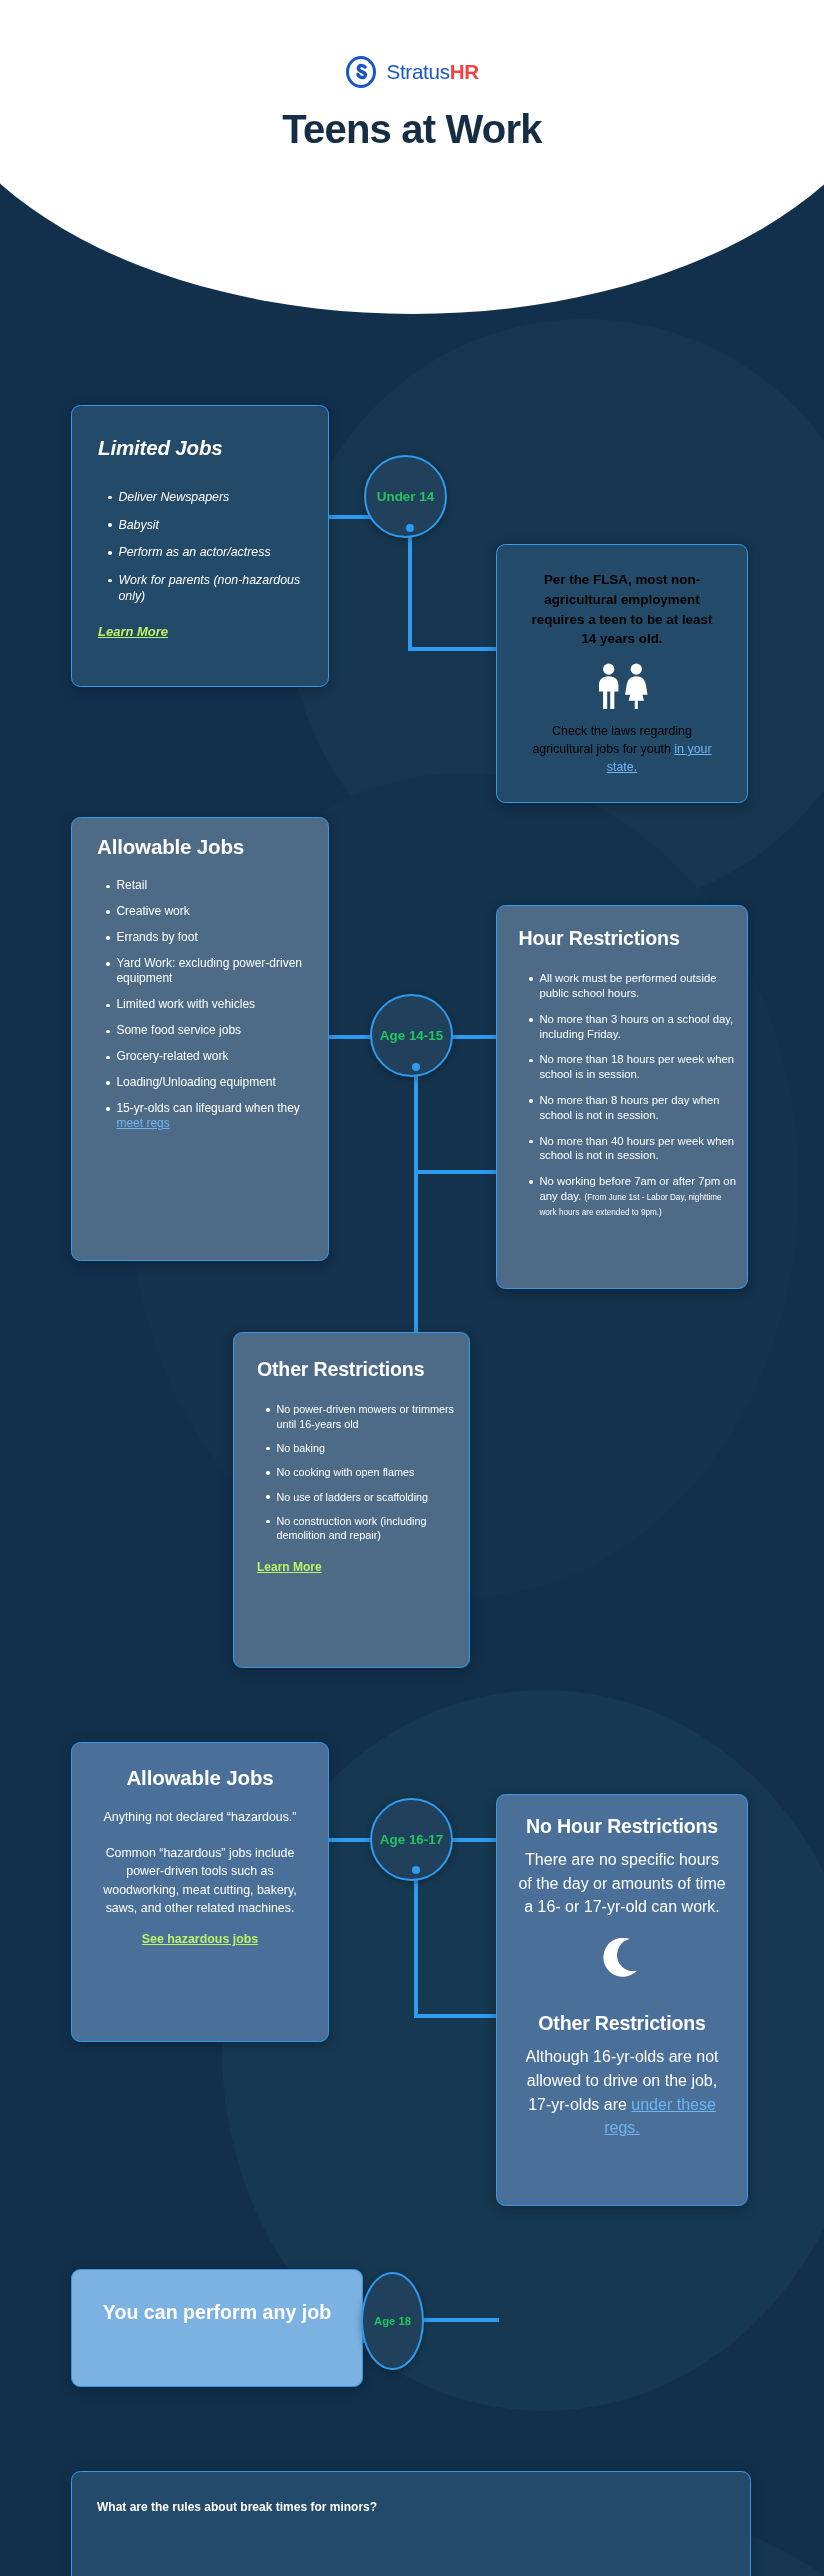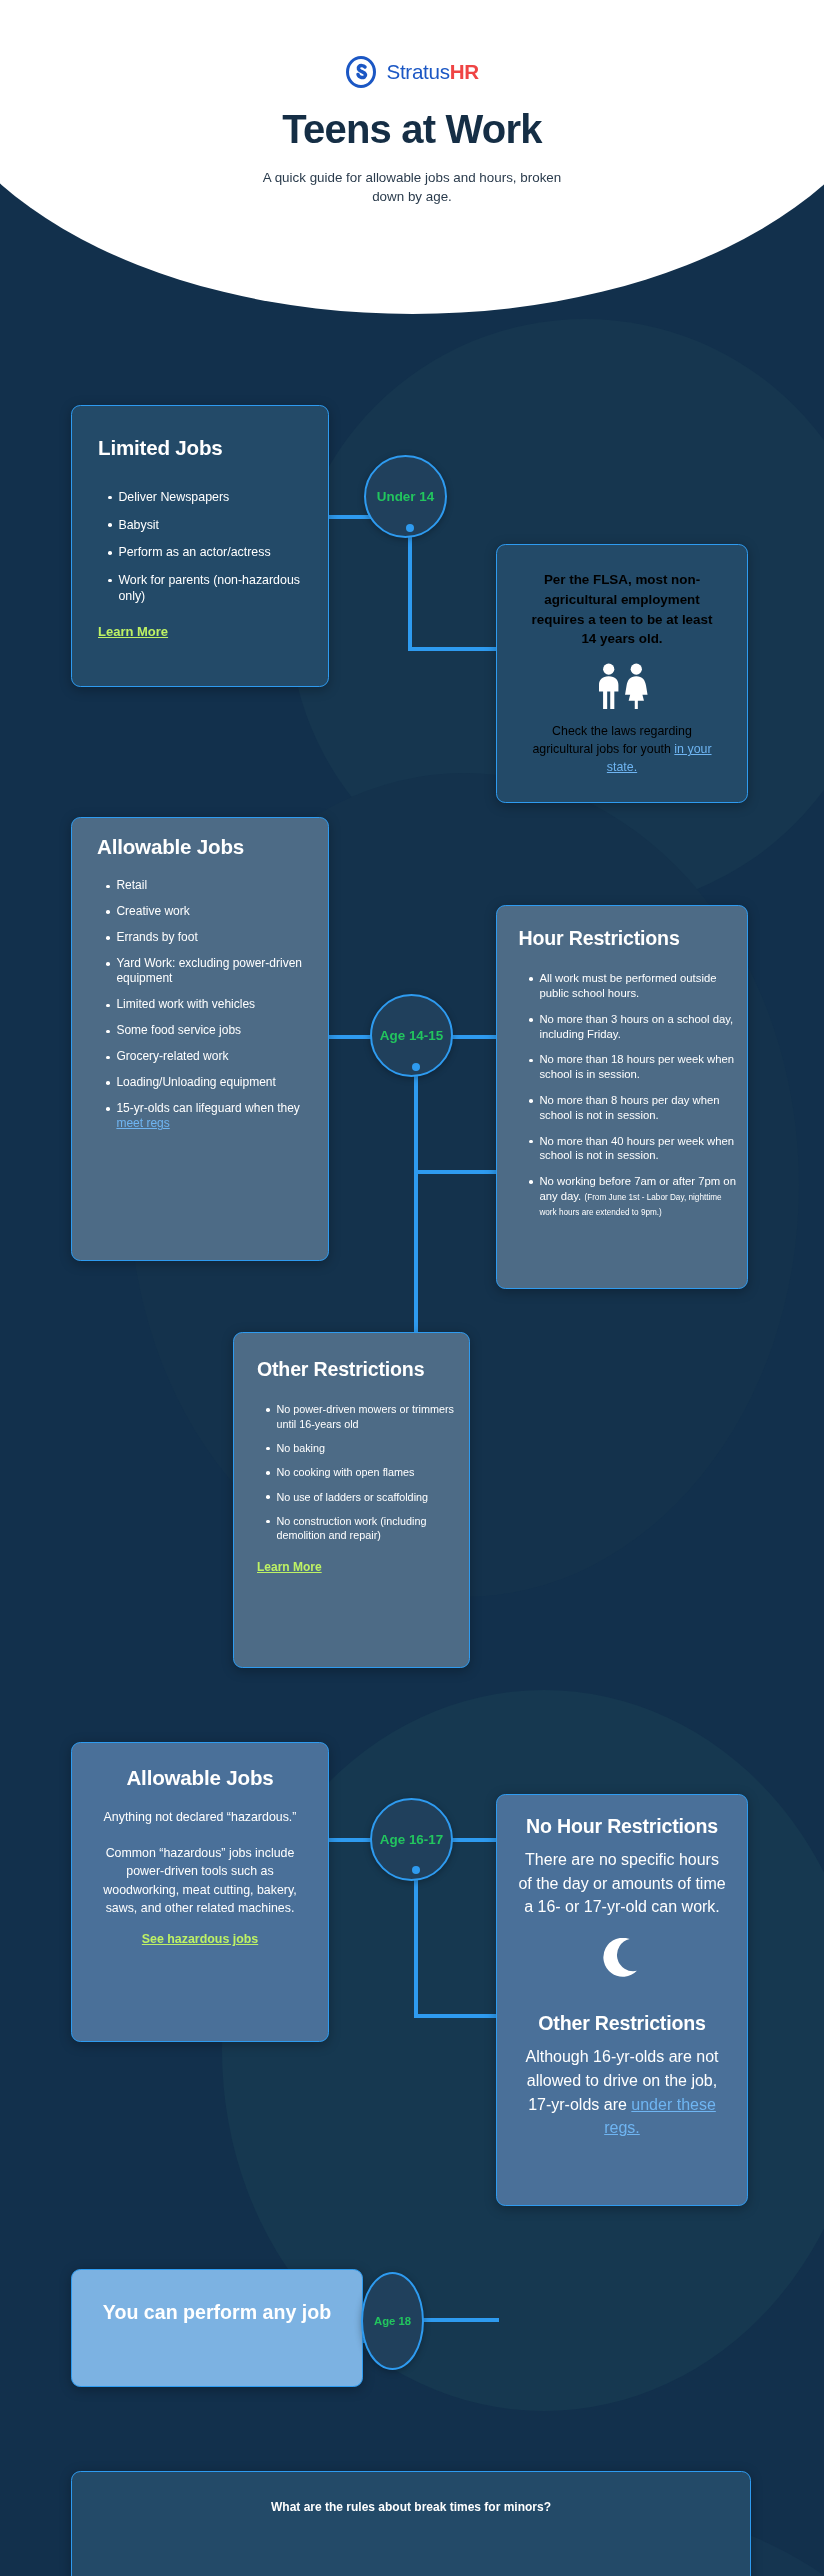--- a/index.html
+++ b/index.html
@@ -165,21 +165,21 @@
   
   .ln {
     position: absolute;
     background: #2e9bf0;
     z-index: 4;
   }
   .ln-h { height: 3.6px; }
   .ln-v { width: 3.6px; }
 
   
-  #card-u14-jobs { left: 71px; top: 405px; width: 258px; height: 282px; }
+  #card-u14-jobs { left: 71px; top: 405px; width: 258px; height: 282px; font-style: italic; }
   #card-u14-jobs h2 { font-size: 20.6px; margin: 30px 0 0 26px; }
   #card-u14-jobs ul { margin: 29px 0 0 33px; }
   #card-u14-jobs li { font-size: 12.4px; line-height: 1.32; margin-bottom: 11.3px; width: 204px; }
   #card-u14-jobs .learn { font-size: 13px; margin: 8.2px 0 0 26px; }
 
   #node-u14 { left: 364px; top: 455px; width: 83px; height: 83px; font-size: 13.4px; }
   #dot-u14  { left: 406px; top: 524px; }
 
   #card-u14-flsa { left: 496px; top: 544px; width: 252px; height: 259px; }
   #card-u14-flsa .flsa-head {
@@ -259,21 +259,21 @@
     text-align: center; line-height: 1.3;
     padding: 30px 10.3px 0;
   }
 
   
   #card-faq { left: 71px; top: 2471px; width: 680px; height: 324px; }
   #card-faq h2 {
     font-size: 23px; text-align: center; margin-top: 33px;
     font-weight: 700;
   }
-  #card-faq .qa { margin: 28px 25px 12px; text-align: center; }
+  #card-faq .qa { margin: 28px 25px 12px; }
   #card-faq .q {
     font-size: 12px; font-weight: 700; color: #ffffff;
     margin-bottom: 5.2px;
   }
 </style>
 </head>
 <body>
 
 <div id="page">
 
@@ -289,21 +289,20 @@
         <svg class="logo-mark" viewBox="0 0 64 64">
           <ellipse cx="32" cy="32" rx="27" ry="29" fill="none" stroke="#1b57c4" stroke-width="6"></ellipse>
           <path d="M44 18 A20 20 0 0 0 15 27" fill="none" stroke="#ffffff" stroke-width="5" stroke-linecap="round"></path>
           <path d="M20 46 A20 20 0 0 0 49 37" fill="none" stroke="#ffffff" stroke-width="5" stroke-linecap="round"></path>
           <path d="M40 22c-3-3-9-4-12-1s-1 7 3 9 9 3 10 7-4 7-8 6-6-3-7-6" fill="none" stroke="#1b57c4" stroke-width="7" stroke-linecap="round"></path>
         </svg>
       </span>
       <span class="logo-text"><span>Stratus</span><b>HR</b></span>
     </div>
     <div class="main-title">Teens at Work</div>
-    <div class="subtitle">A quick guide for allowable jobs and hours, broken down by age.</div>
   </div>
 
   <div class="ln ln-h" style="left:327px; top:515px; width:46px;"></div>
   <div class="ln ln-v" style="left:408px; top:527px; height:124px;"></div>
   <div class="ln ln-h" style="left:408px; top:647px; width:91px;"></div>
 
   <div class="card dark" id="card-u14-jobs">
     <h2>Limited Jobs</h2>
     <ul>
       <li>Deliver Newspapers</li>

